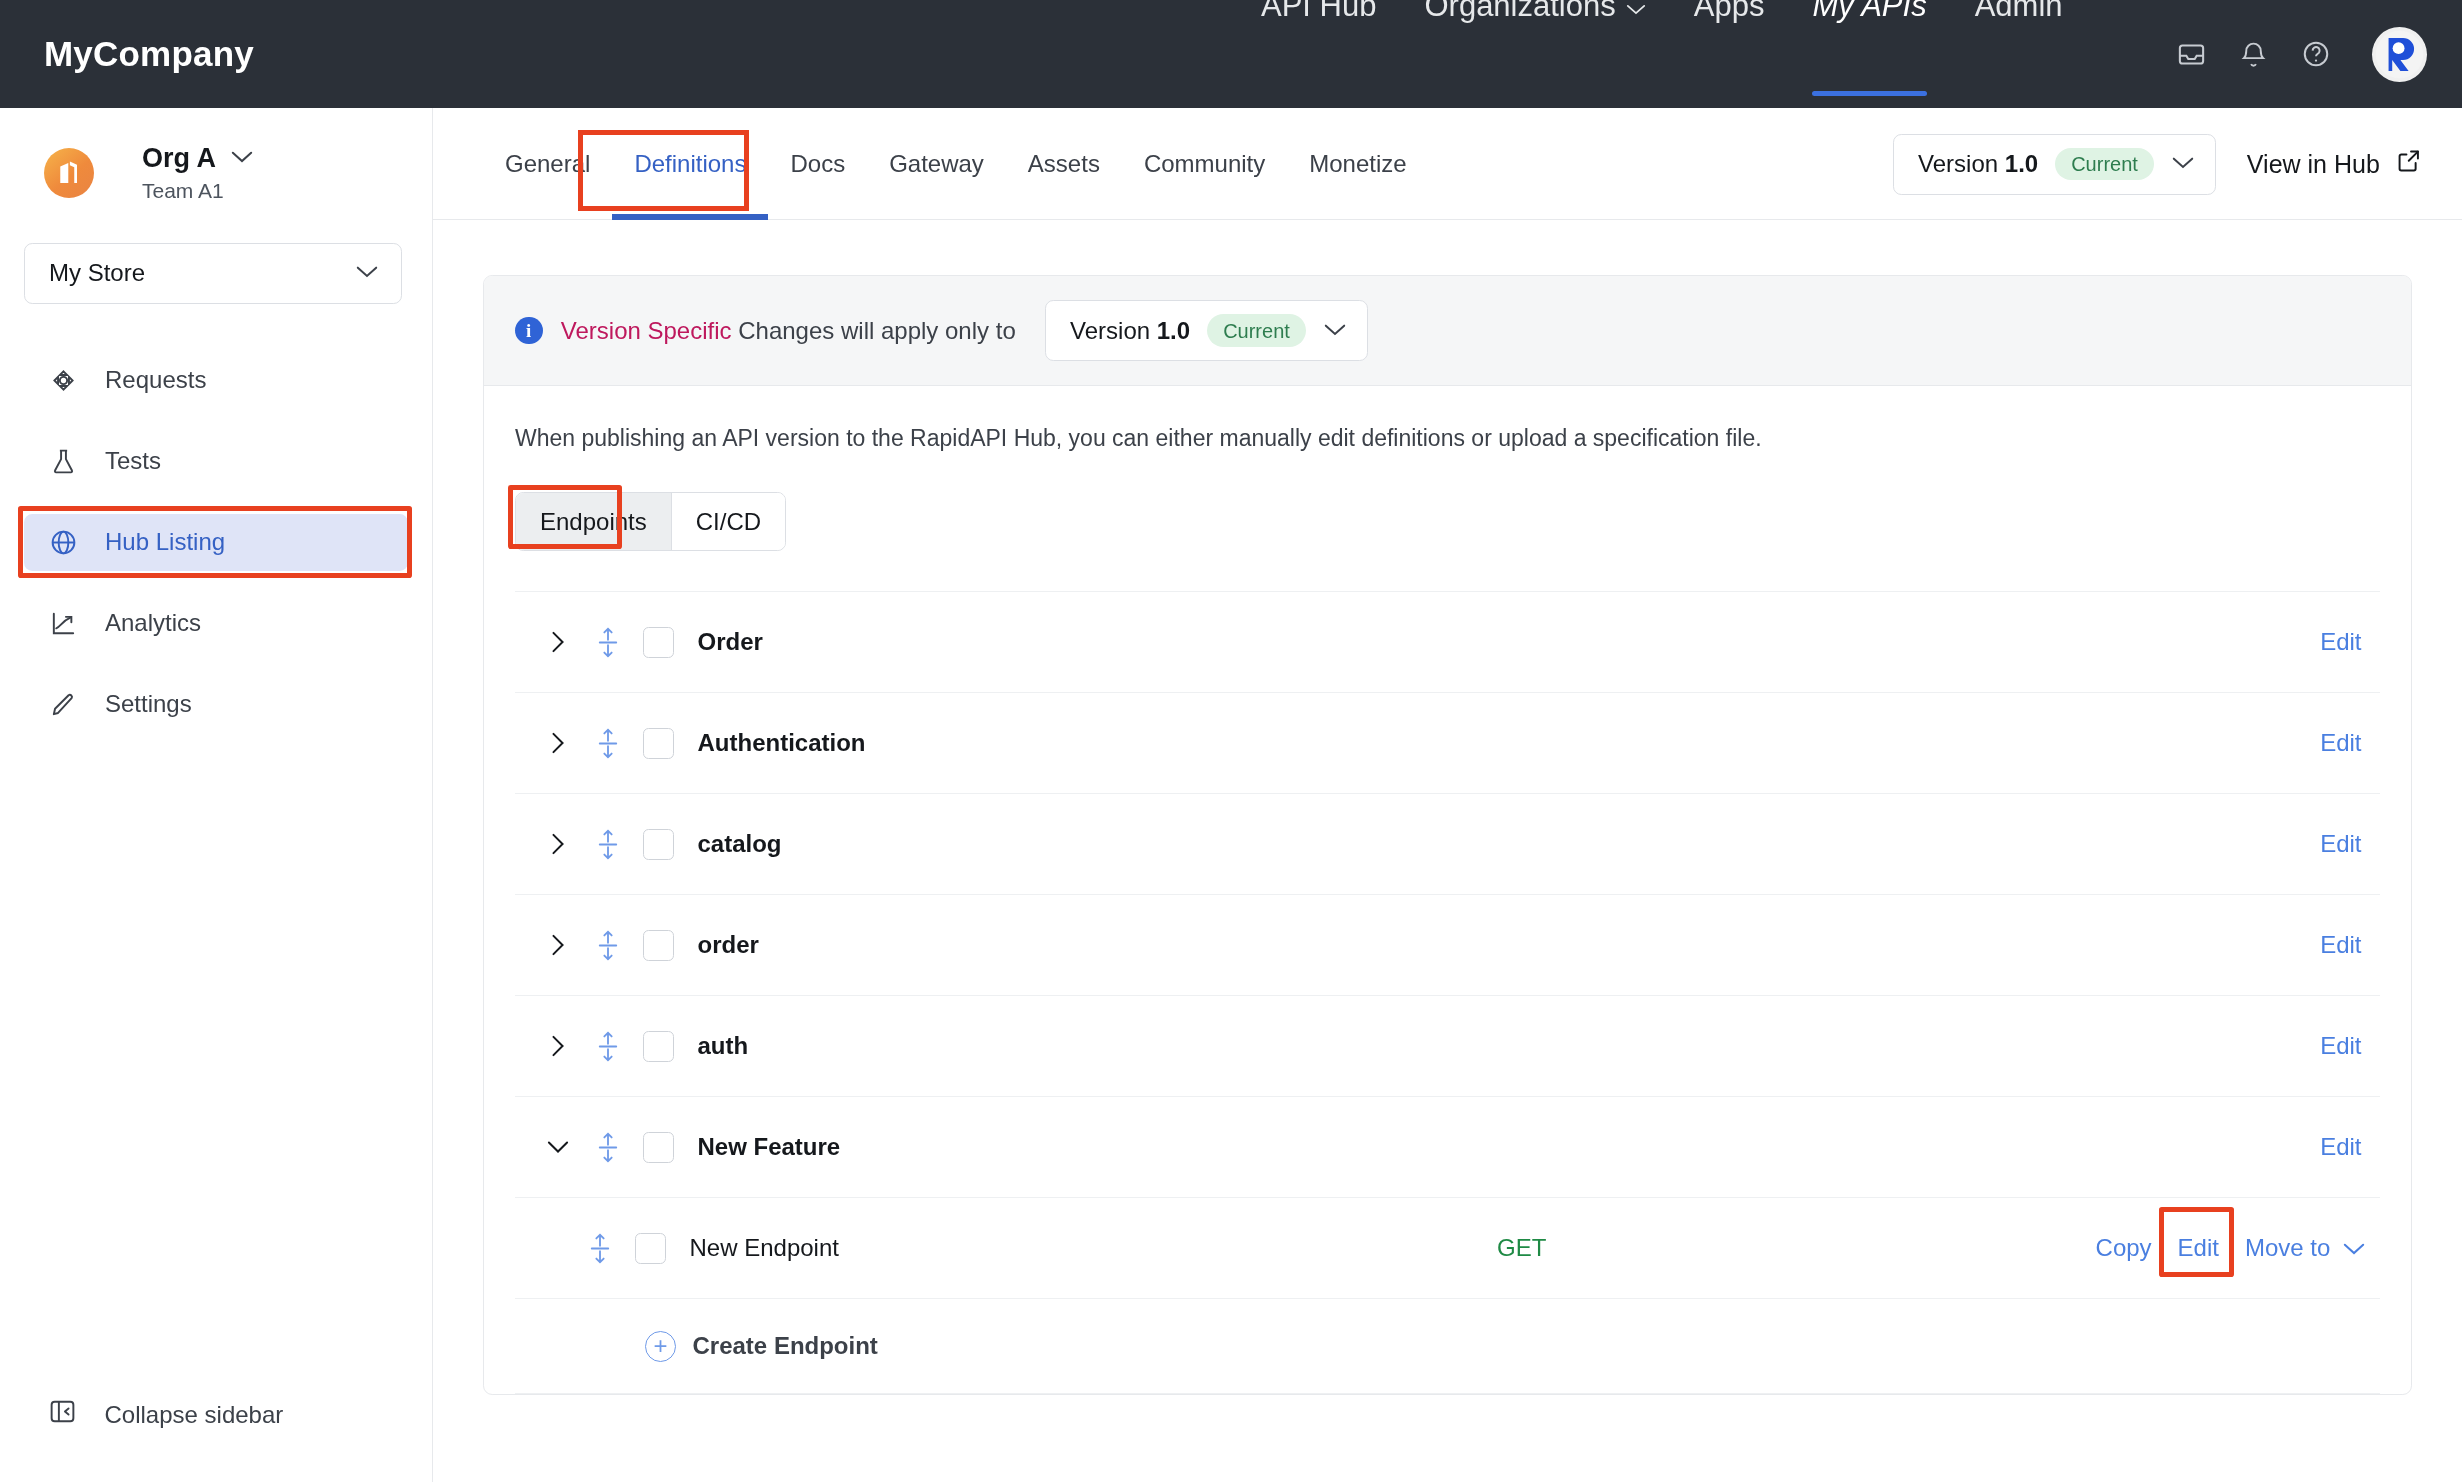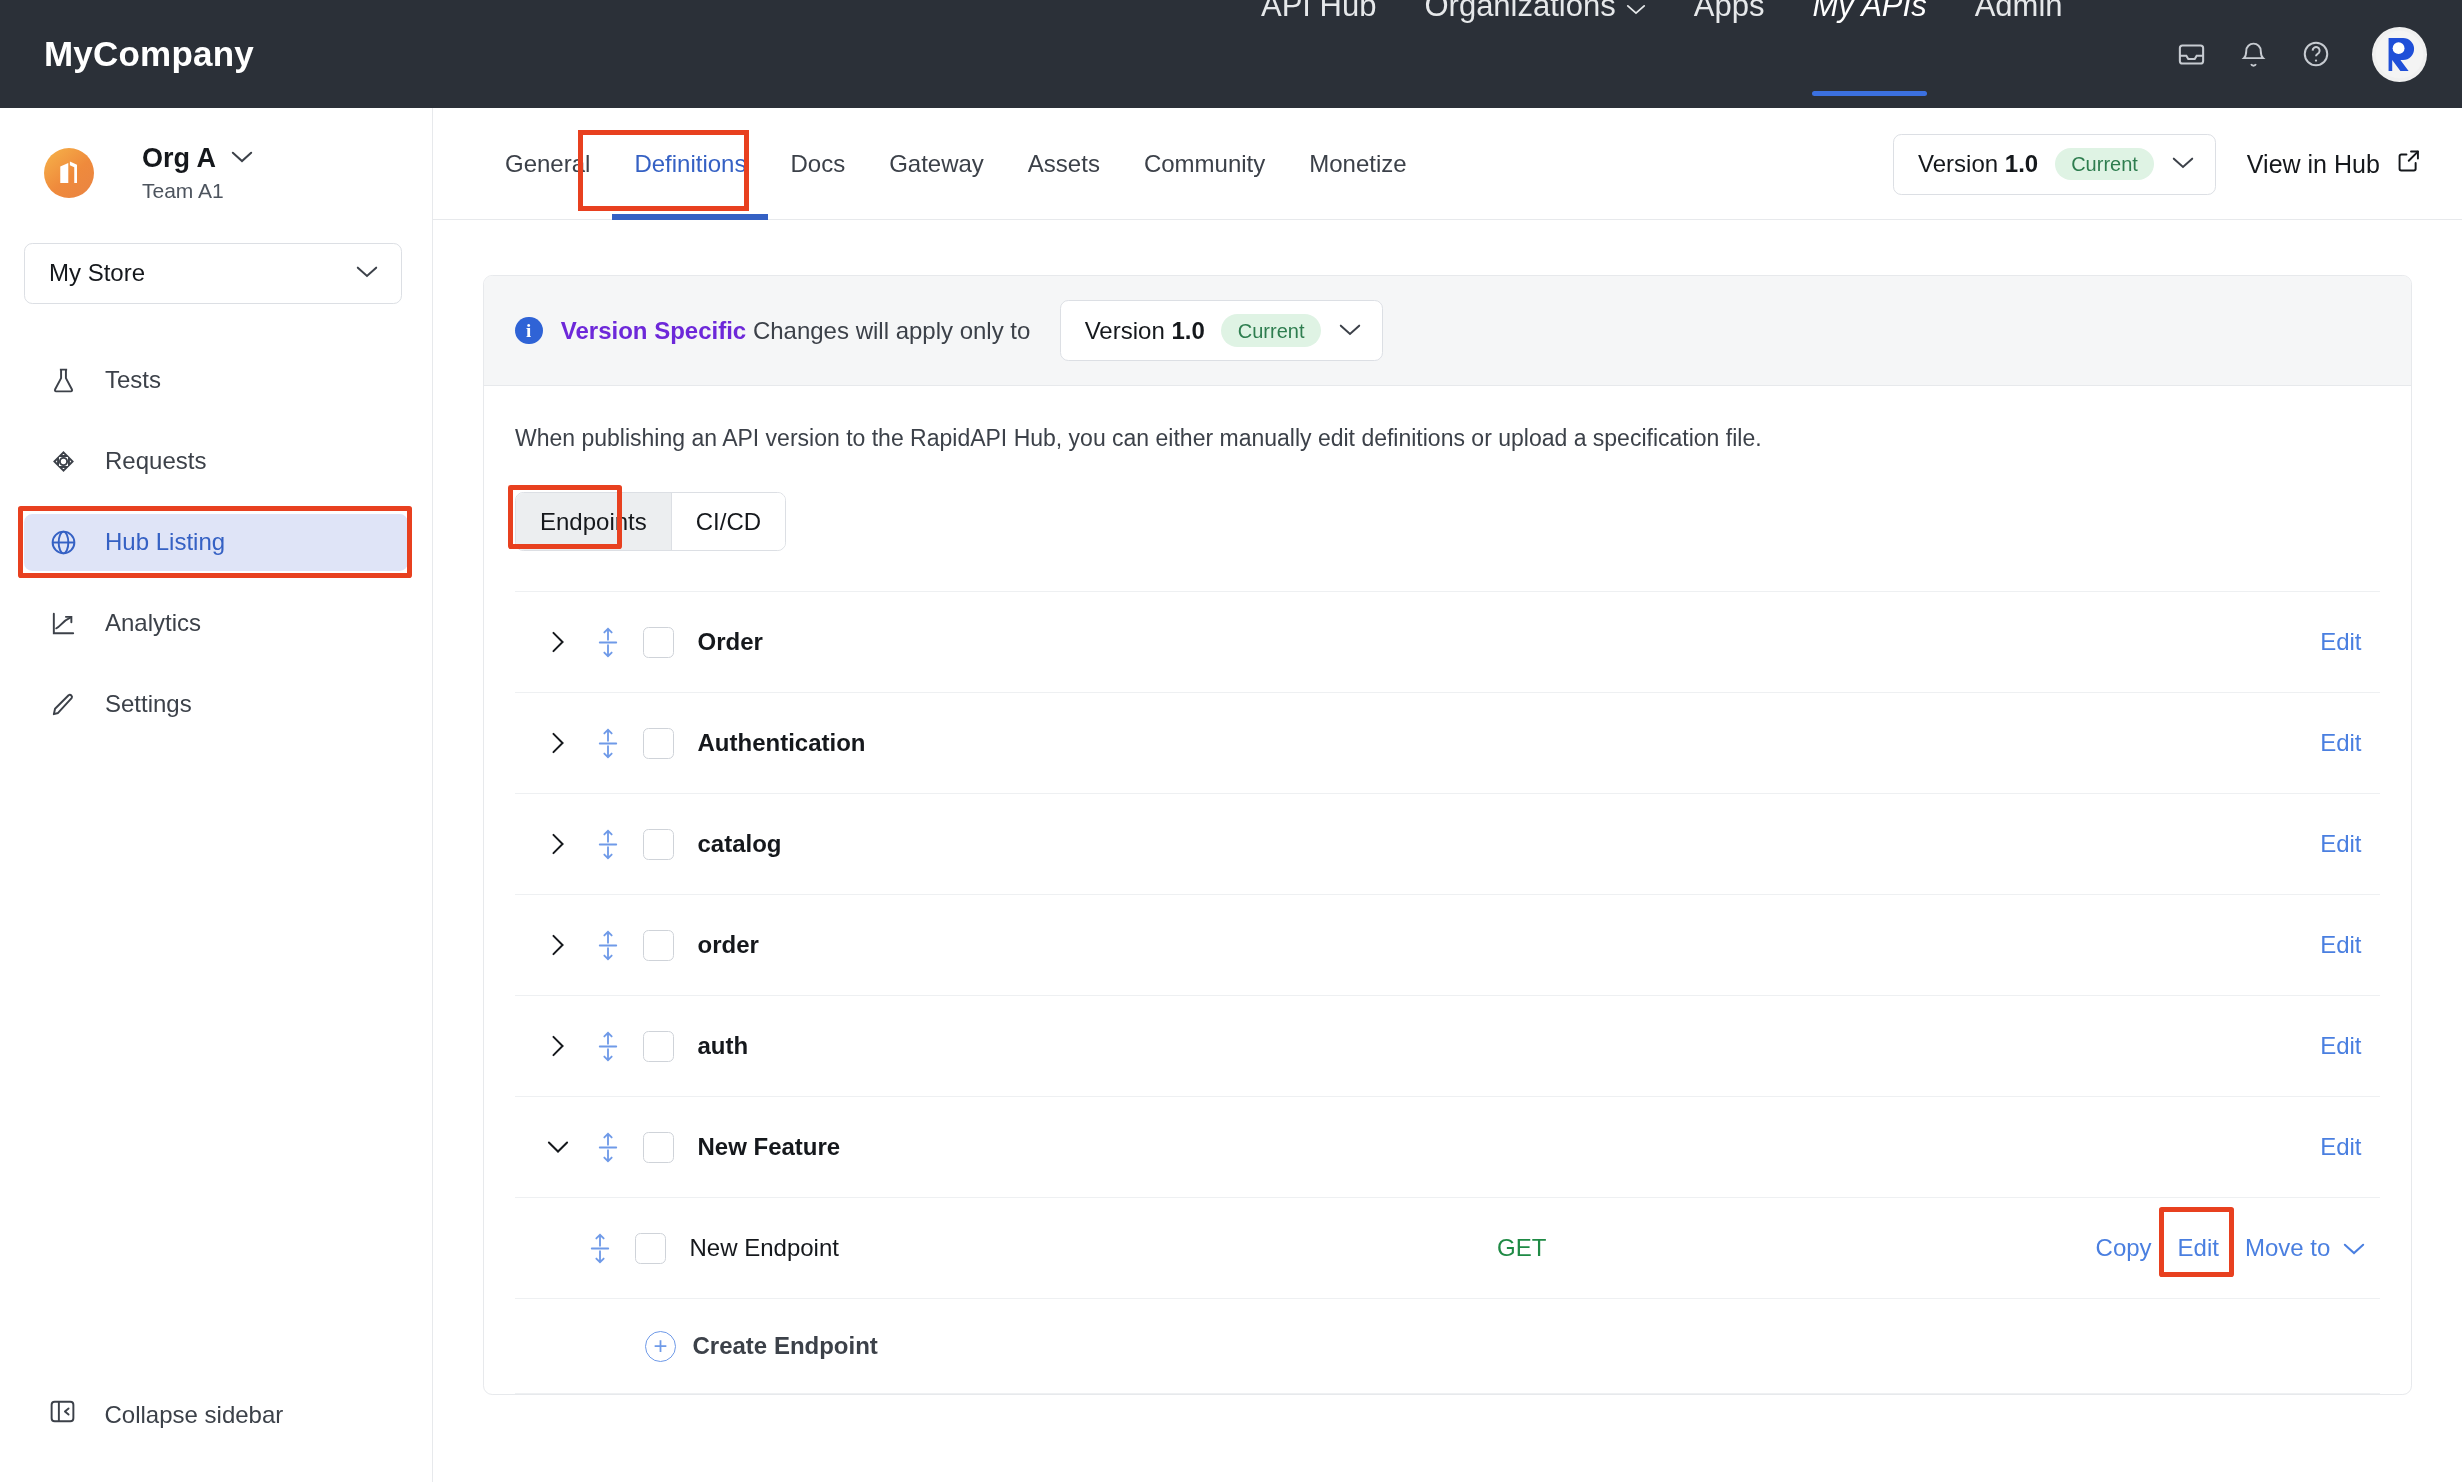--- a/index.html
+++ b/index.html
@@ -144,21 +144,21 @@
     background: #f5f6f7; border-bottom: 1.8px solid #e7e9ec;
     display: flex; align-items: center; padding: 24px 31px; gap: 18.3px;
   }
   .info-dot {
     width: 27.5px; height: 27.5px; border-radius: 50%; background: #2f63d6;
     color: #fff; font-size: 19px; font-weight: bold;
     display: flex; align-items: center; justify-content: center; flex: none;
     font-family: "Liberation Serif", serif;
   }
   .vbanner-text { font-size: 24px; color: #3c4149; }
-  .vbanner-text b { color: #6d28d9; font-weight: bold; }
+  .vbanner-text b { color: #be185d; font-weight: normal; }
   .vbanner-pill {
     margin-left: 11px; height: 61px; border: 1.8px solid #dcdfe4; border-radius: 8.3px;
     background: #fff; display: flex; align-items: center; gap: 16.5px; padding: 0 20px 0 24px;
   }
 
   .panel-desc { font-size: 23px; color: #3c4149; padding: 39px 31px 0 31px; }
 
   .seg-wrap { padding: 40px 0 0 31px; position: relative; display: inline-block; }
   .seg {
     display: flex; border: 1.8px solid #dcdfe4; border-radius: 8.3px; overflow: hidden;
@@ -291,38 +291,38 @@
     <div class="store-select">
       <span class="store-select-label">My Store</span>
       <span>
         <svg width="24" height="14.7" viewBox="0 0 26 16">
             <path d="M3 4l10 9 10-9" stroke="#3c4149" stroke-width="2.2" fill="none" stroke-linecap="round"></path>
           </svg>
       </span>
     </div>
 
     <div class="nav">
-
-      <div class="nav-item">
-        <span class="nav-icon">
-          <svg width="29" height="29" viewBox="0 0 24 24" fill="none" stroke="#3c4149" stroke-width="1.6" stroke-linejoin="round">
-            <path d="M9 3h6M10 3v7L5 19.5a1 1 0 00.9 1.5h12.2a1 1 0 00.9-1.5L14 10V3"></path>
-          </svg>
-        </span>
-        <span class="nav-label">Tests</span>
-      </div>
 
       <div class="nav-item">
         <span class="nav-icon">
           <svg width="29" height="29" viewBox="0 0 24 24" fill="none" stroke="#3c4149" stroke-width="1.6">
             <circle cx="12" cy="12" r="3"></circle>
             <path d="M12 4.5l3 3h-6zM12 19.5l-3-3h6zM4.5 12l3-3v6zM19.5 12l-3 3V9z"></path>
           </svg>
         </span>
         <span class="nav-label">Requests</span>
+      </div>
+
+      <div class="nav-item">
+        <span class="nav-icon">
+          <svg width="29" height="29" viewBox="0 0 24 24" fill="none" stroke="#3c4149" stroke-width="1.6" stroke-linejoin="round">
+            <path d="M9 3h6M10 3v7L5 19.5a1 1 0 00.9 1.5h12.2a1 1 0 00.9-1.5L14 10V3"></path>
+          </svg>
+        </span>
+        <span class="nav-label">Tests</span>
       </div>
 
       <div class="nav-hl-wrap">
         <div class="nav-item active" style="margin-top:0;">
           <span class="nav-icon">
             <svg width="29" height="29" viewBox="0 0 24 24" fill="none" stroke="#3561c4" stroke-width="1.6">
               <circle cx="12" cy="12" r="9"></circle>
               <ellipse cx="12" cy="12" rx="4" ry="9"></ellipse>
               <path d="M3 12h18"></path>
             </svg>

